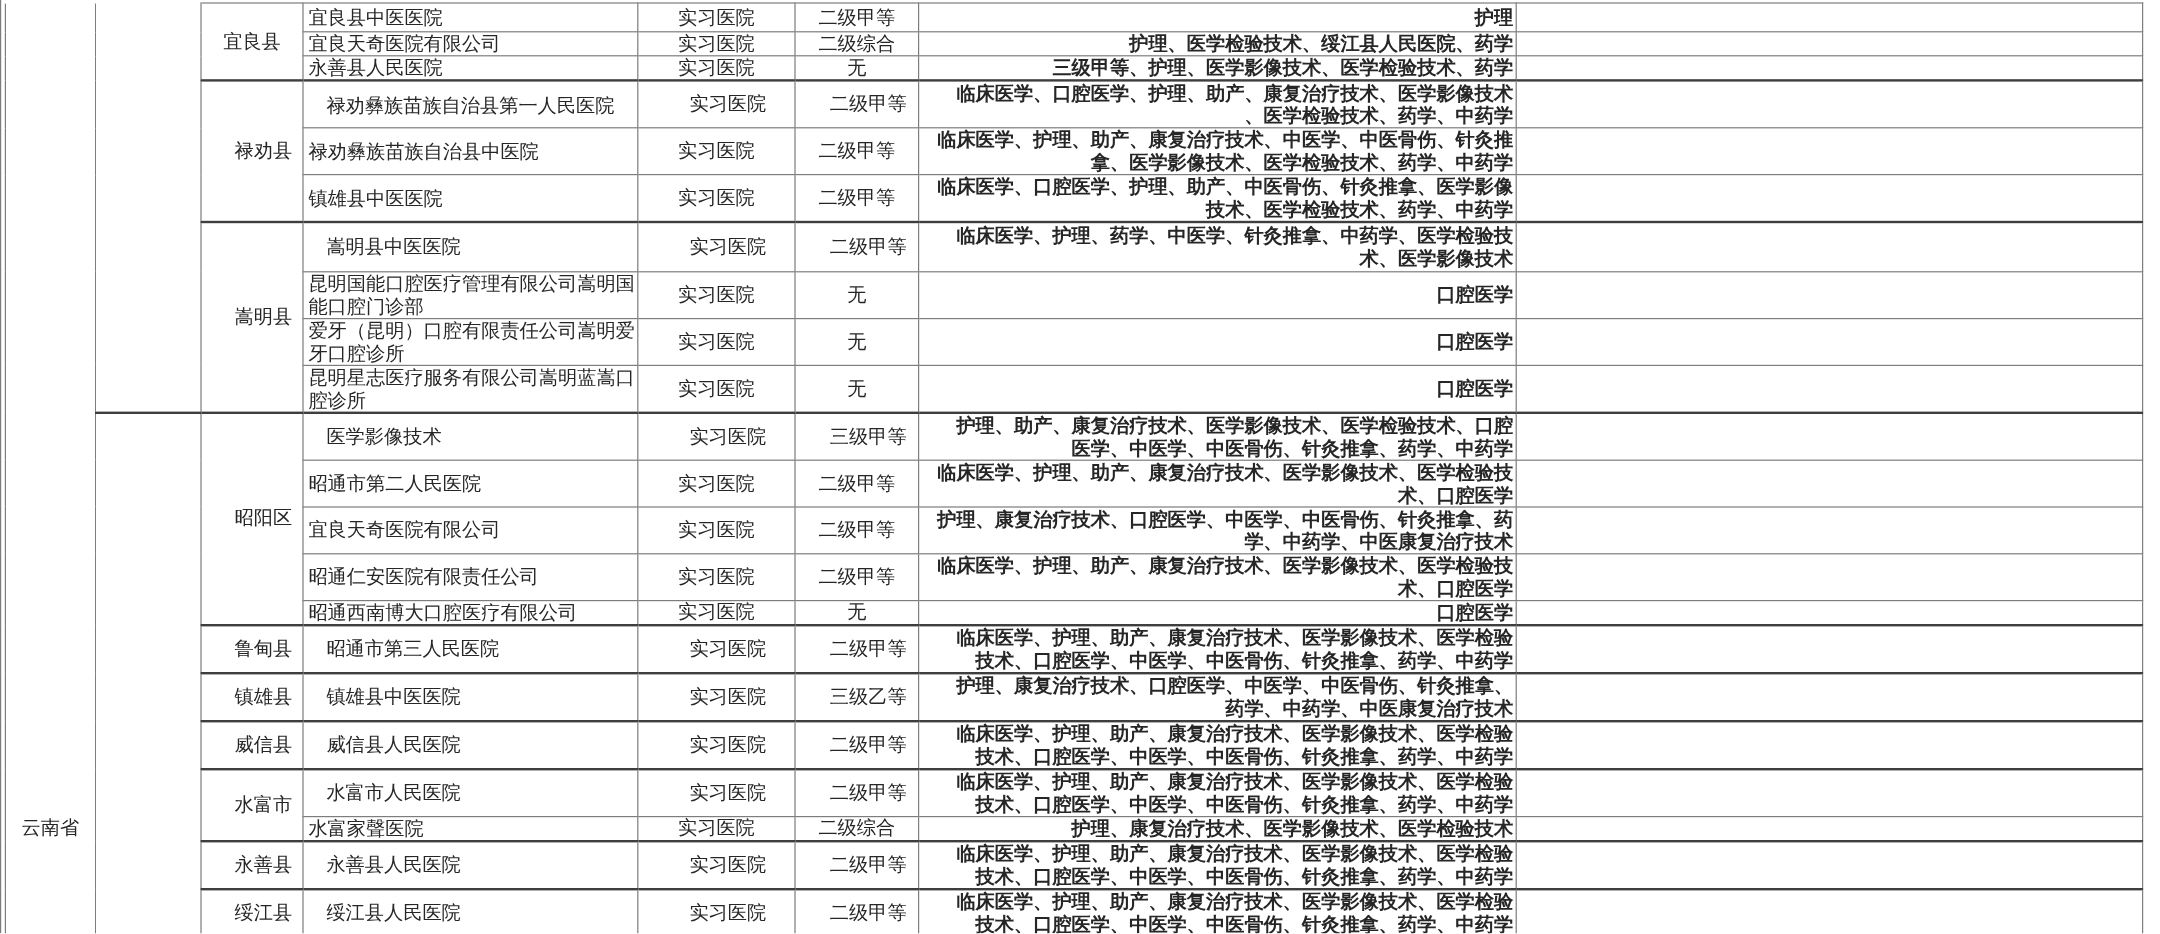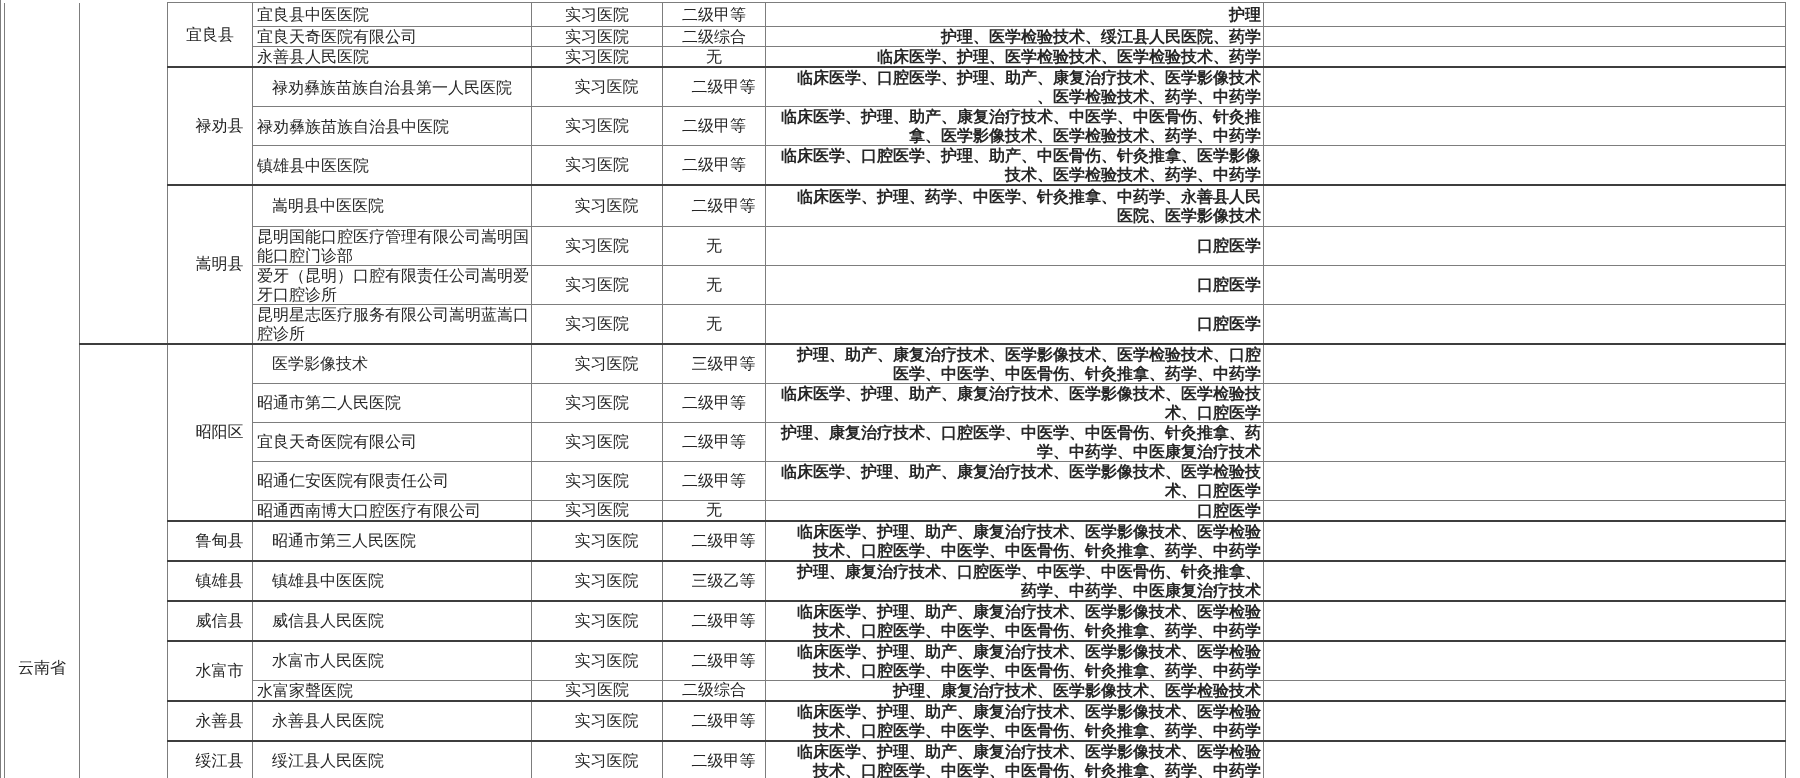--- a/index.html
+++ b/index.html
@@ -24,21 +24,21 @@
   td.g { border-top:2px solid #3e3e3e;padding-left:19px; }
   td.nt { border-top:none; }
   td.nb { border-bottom:none; }
   .cA,.cB,.cC,.cE,.cF { text-align:center; vertical-align:middle; }
   .cA { position:relative; }
   .cD { text-align:left; vertical-align:middle; padding:0 2px 0 4px; line-height:19px; }
   .cG {
     text-align:right; vertical-align:middle; padding:0 2px 0 4px; line-height:19px;
     word-break:break-all; line-break:anywhere;font-weight:bold;
   }
-  .prov-label { position:absolute; top:656px; left:0; width:100%; text-align:center; }
+  .prov-label { position:absolute; top:678px; left:0; width:100%; text-align:center; }
 </style>
 </head>
 <body>
 
 <div class="screen">
   <div class="left-sliver"></div>
 
   <table class="sheet">
     <colgroup>
       <col style="width:75px">
@@ -70,21 +70,21 @@
       <td class="cE">实习医院</td>
       <td class="cF">二级综合</td>
       <td class="cG">护理、医学检验技术、绥江县人民医院、药学</td>
       <td class="cH"></td>
     </tr>
 
     <tr style="height:15px">
       <td class="cD">永善县人民医院</td>
       <td class="cE">实习医院</td>
       <td class="cF">无</td>
-      <td class="cG">临床医学、护理、医学检验技术、医学检验技术、药学</td>
+      <td class="cG">三级甲等、护理、医学影像技术、医学检验技术、药学</td>
       <td class="cH"></td>
     </tr>
 
     <tr style="height:37px">
       <td class="cC g" rowspan="3">禄劝县</td>
       <td class="cD g">禄劝彝族苗族自治县第一人民医院</td>
       <td class="cE g">实习医院</td>
       <td class="cF g">二级甲等</td>
       <td class="cG g">临床医学、口腔医学、护理、助产、康复治疗技术、医学影像技术、医学检验技术、药学、中药学</td>
       <td class="cH g"></td>
@@ -104,21 +104,21 @@
       <td class="cF">二级甲等</td>
       <td class="cG">临床医学、口腔医学、护理、助产、中医骨伤、针灸推拿、医学影像技术、医学检验技术、药学、中药学</td>
       <td class="cH"></td>
     </tr>
 
     <tr style="height:41px">
       <td class="cC g" rowspan="4">嵩明县</td>
       <td class="cD g">嵩明县中医医院</td>
       <td class="cE g">实习医院</td>
       <td class="cF g">二级甲等</td>
-      <td class="cG g">临床医学、护理、药学、中医学、针灸推拿、中药学、永善县人民医院、医学影像技术</td>
+      <td class="cG g">临床医学、护理、药学、中医学、针灸推拿、中药学、医学检验技术、医学影像技术</td>
       <td class="cH g"></td>
     </tr>
 
     <tr style="height:38px">
       <td class="cD">昆明国能口腔医疗管理有限公司嵩明国能口腔门诊部</td>
       <td class="cE">实习医院</td>
       <td class="cF">无</td>
       <td class="cG">口腔医学</td>
       <td class="cH"></td>
     </tr>

